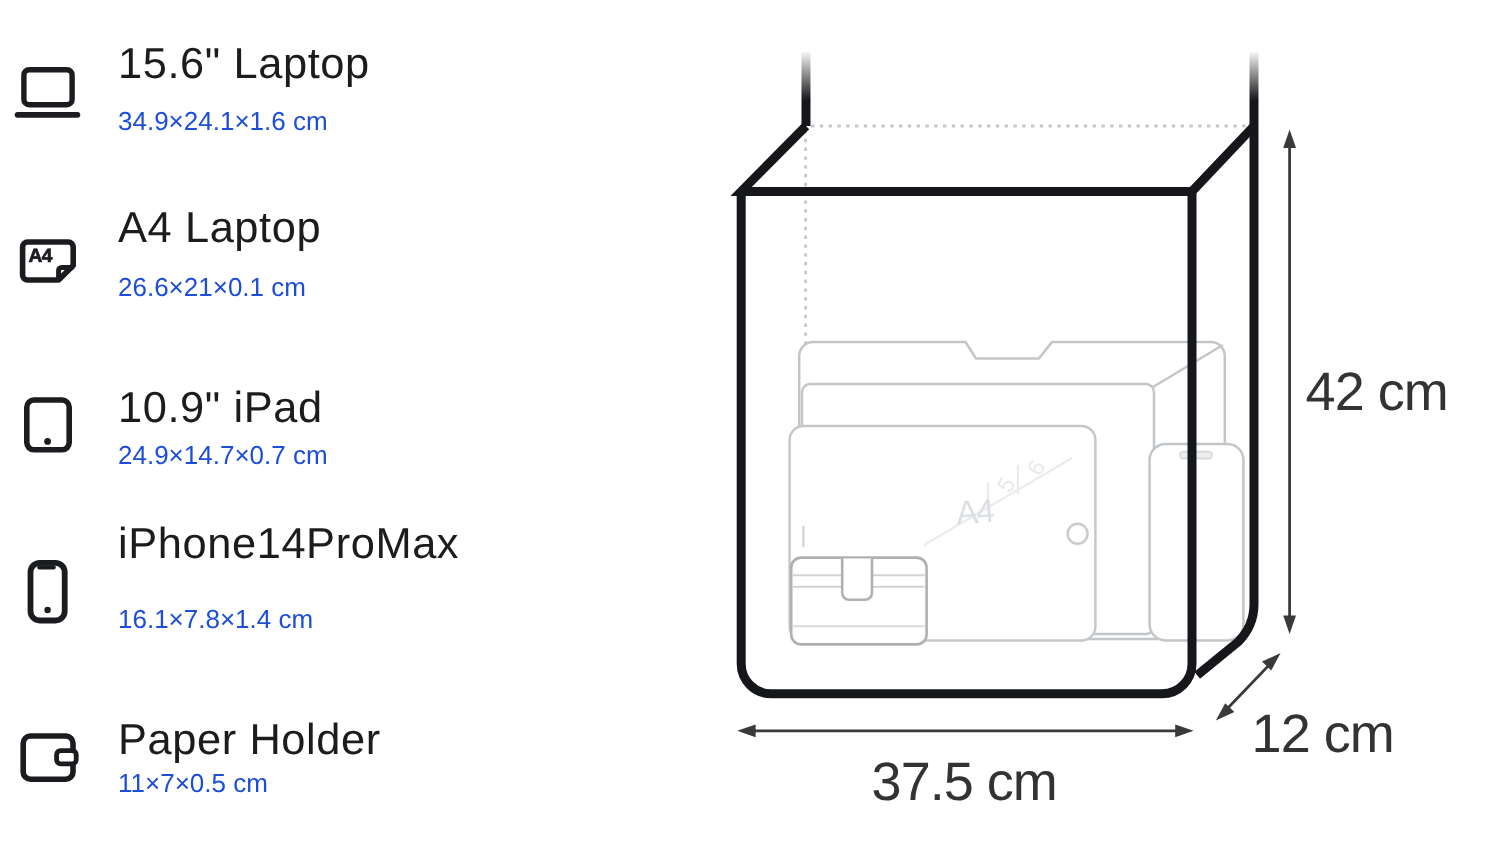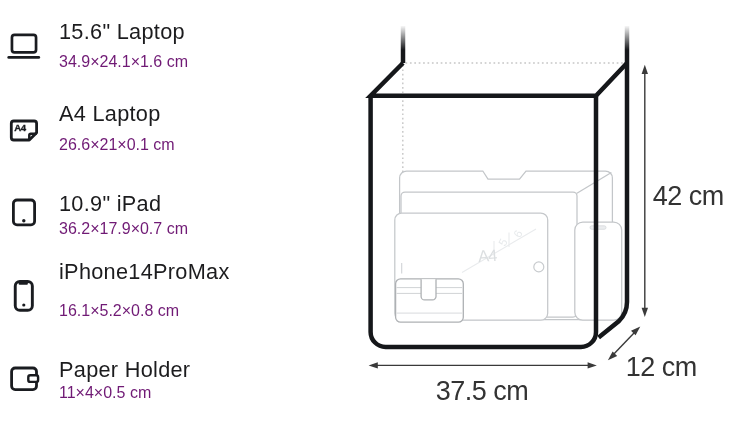--- a/index.html
+++ b/index.html
@@ -1,32 +1,32 @@
 <!DOCTYPE html>
 <html><head>
 <meta charset="utf-8">
 <style>
 html,body{margin:0;padding:0}
 body{width:750px;height:426px;background:#fff;font-family:"Liberation Sans",sans-serif;position:relative;overflow:hidden;transform:translateZ(0)}
 .t{position:absolute;color:#1c1c1e;font-size:21.7px;line-height:1;white-space:nowrap;letter-spacing:0.3px}
-.s{position:absolute;color:#701a75;font-size:16px;line-height:1;white-space:nowrap;letter-spacing:0px}
+.s{position:absolute;color:#1d4ed8;font-size:13px;line-height:1;white-space:nowrap;letter-spacing:0px}
 svg{position:absolute;left:0;top:0}
 </style>
 </head>
 <body>
 <div class="t" style="left:59px;top:21.2px">15.6" Laptop</div>
 <div class="s" style="left:59px;top:54.4px">34.9×24.1×1.6 cm</div>
 <div class="t" style="left:59px;top:102.8px">A4 Laptop</div>
 <div class="s" style="left:59px;top:136.8px">26.6×21×0.1 cm</div>
 <div class="t" style="left:59px;top:193.1px">10.9" iPad</div>
-<div class="s" style="left:59px;top:221.2px">36.2×17.9×0.7 cm</div>
+<div class="s" style="left:59px;top:221.2px">24.9×14.7×0.7 cm</div>
 <div class="t" style="left:59px;top:261px">iPhone14ProMax</div>
-<div class="s" style="left:59px;top:303.4px">16.1×5.2×0.8 cm</div>
+<div class="s" style="left:59px;top:303.4px">16.1×7.8×1.4 cm</div>
 <div class="t" style="left:59px;top:358.6px">Paper Holder</div>
-<div class="s" style="left:59px;top:385.3px">11×4×0.5 cm</div>
+<div class="s" style="left:59px;top:385.3px">11×7×0.5 cm</div>
 
 <svg width="750" height="426" viewBox="0 0 750 426">
 <defs>
 <linearGradient id="fadeL" gradientUnits="userSpaceOnUse" x1="0" y1="25" x2="0" y2="50">
 <stop offset="0" stop-color="#15171a" stop-opacity="0"></stop>
 <stop offset="1" stop-color="#15171a" stop-opacity="1"></stop>
 </linearGradient>
 </defs>
 
 <g stroke="#1a1c20" fill="none">

